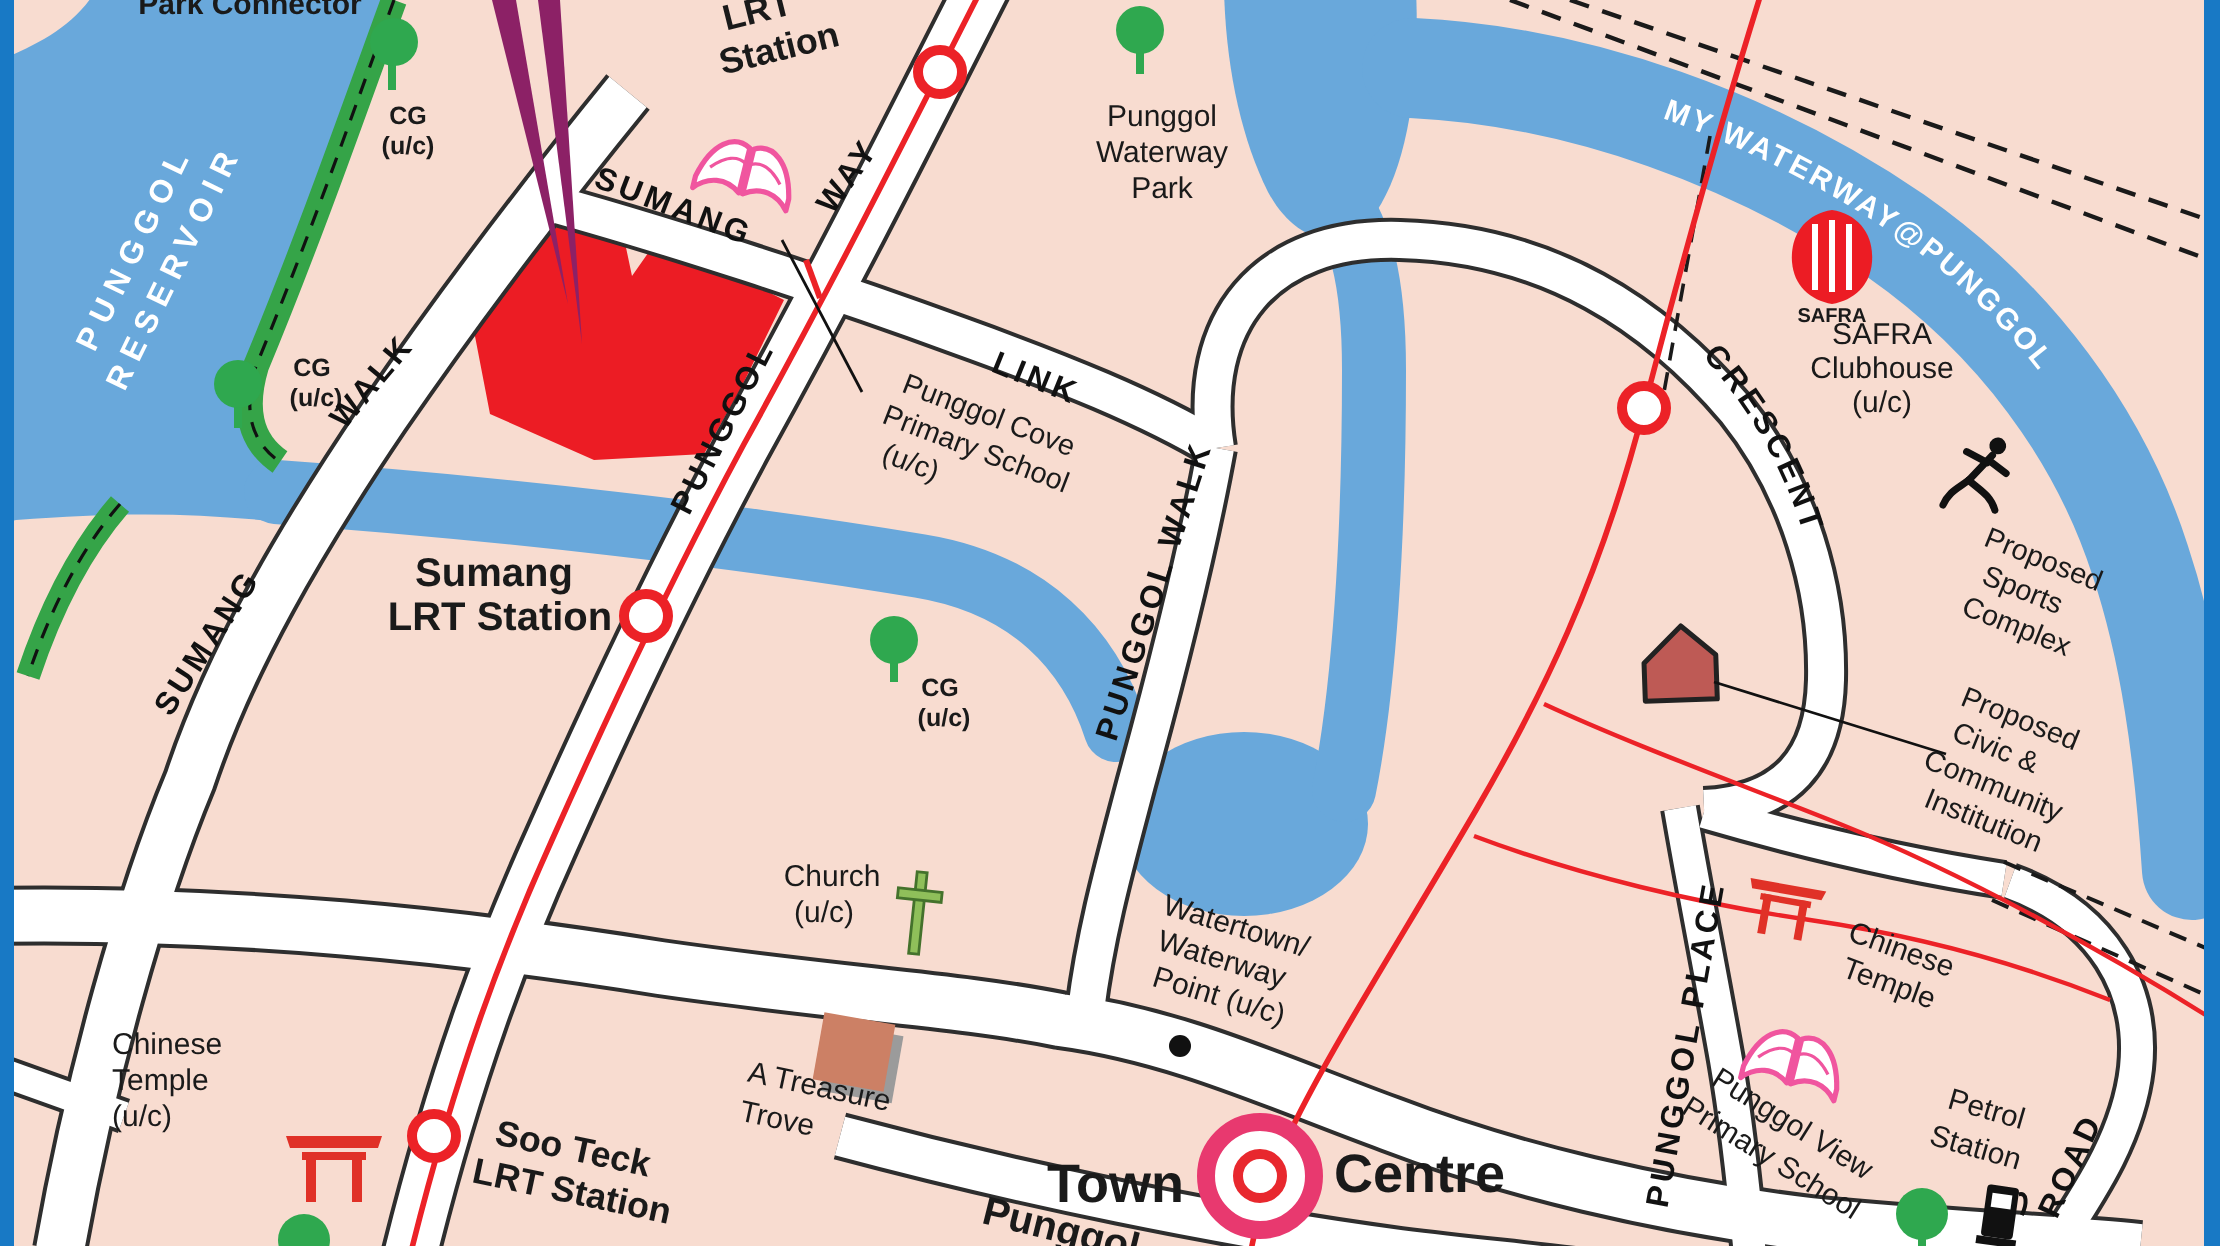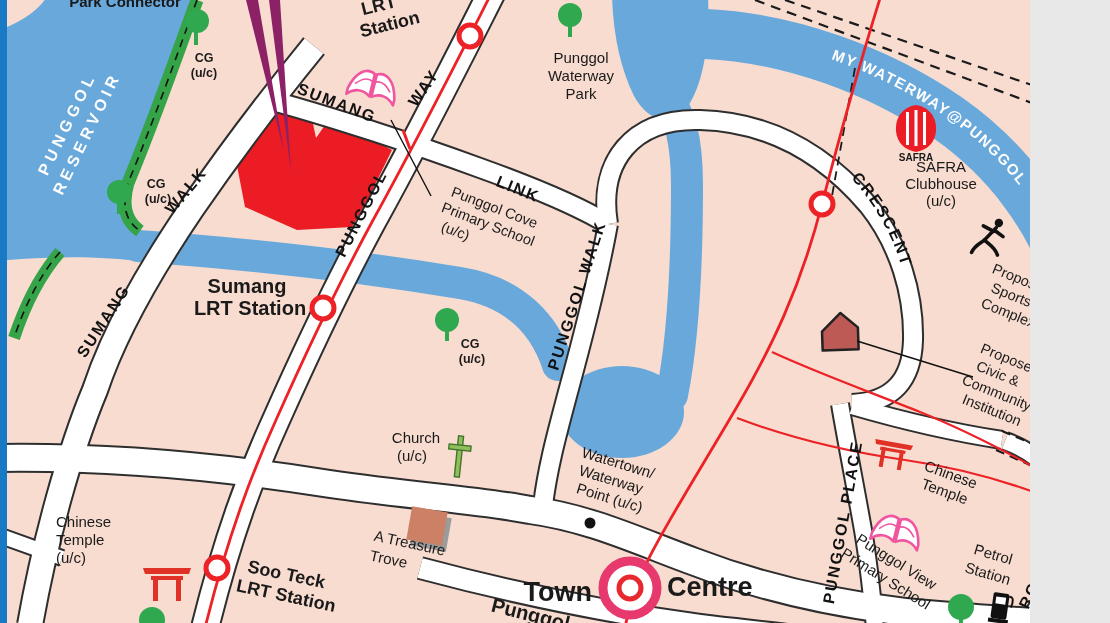--- a/index.html
+++ b/index.html
@@ -1,16 +1,16 @@
 <!DOCTYPE html>
 <html><head>
 <meta charset="utf-8">
 <style>
   html,body{margin:0;padding:0;background:#e8e8e8;}
-  .stage{position:relative;width:1030px;height:623px;overflow:hidden;background:#F8DCD0;text-align:right;}
+  .stage{position:relative;width:1110px;height:623px;overflow:hidden;background:#F8DCD0;text-align:right;}
   svg{display:block;}
   text{font-family:"Liberation Sans",sans-serif;fill:#1a1a1a;}
   .pl{font-size:15px;font-weight:400;}          
   .pls{font-size:14.5px;font-weight:400;}
   .st{font-weight:700;}                          
   .rd{font-size:16px;font-weight:600;letter-spacing:2px;fill:#111;}
   .wt{fill:#ffffff;}
   .casing{fill:none;stroke:#2e2e2e;stroke-linecap:butt;}
   .roadw{fill:none;stroke:#ffffff;stroke-linecap:butt;}
   .water{fill:none;stroke:#69A8DB;}

